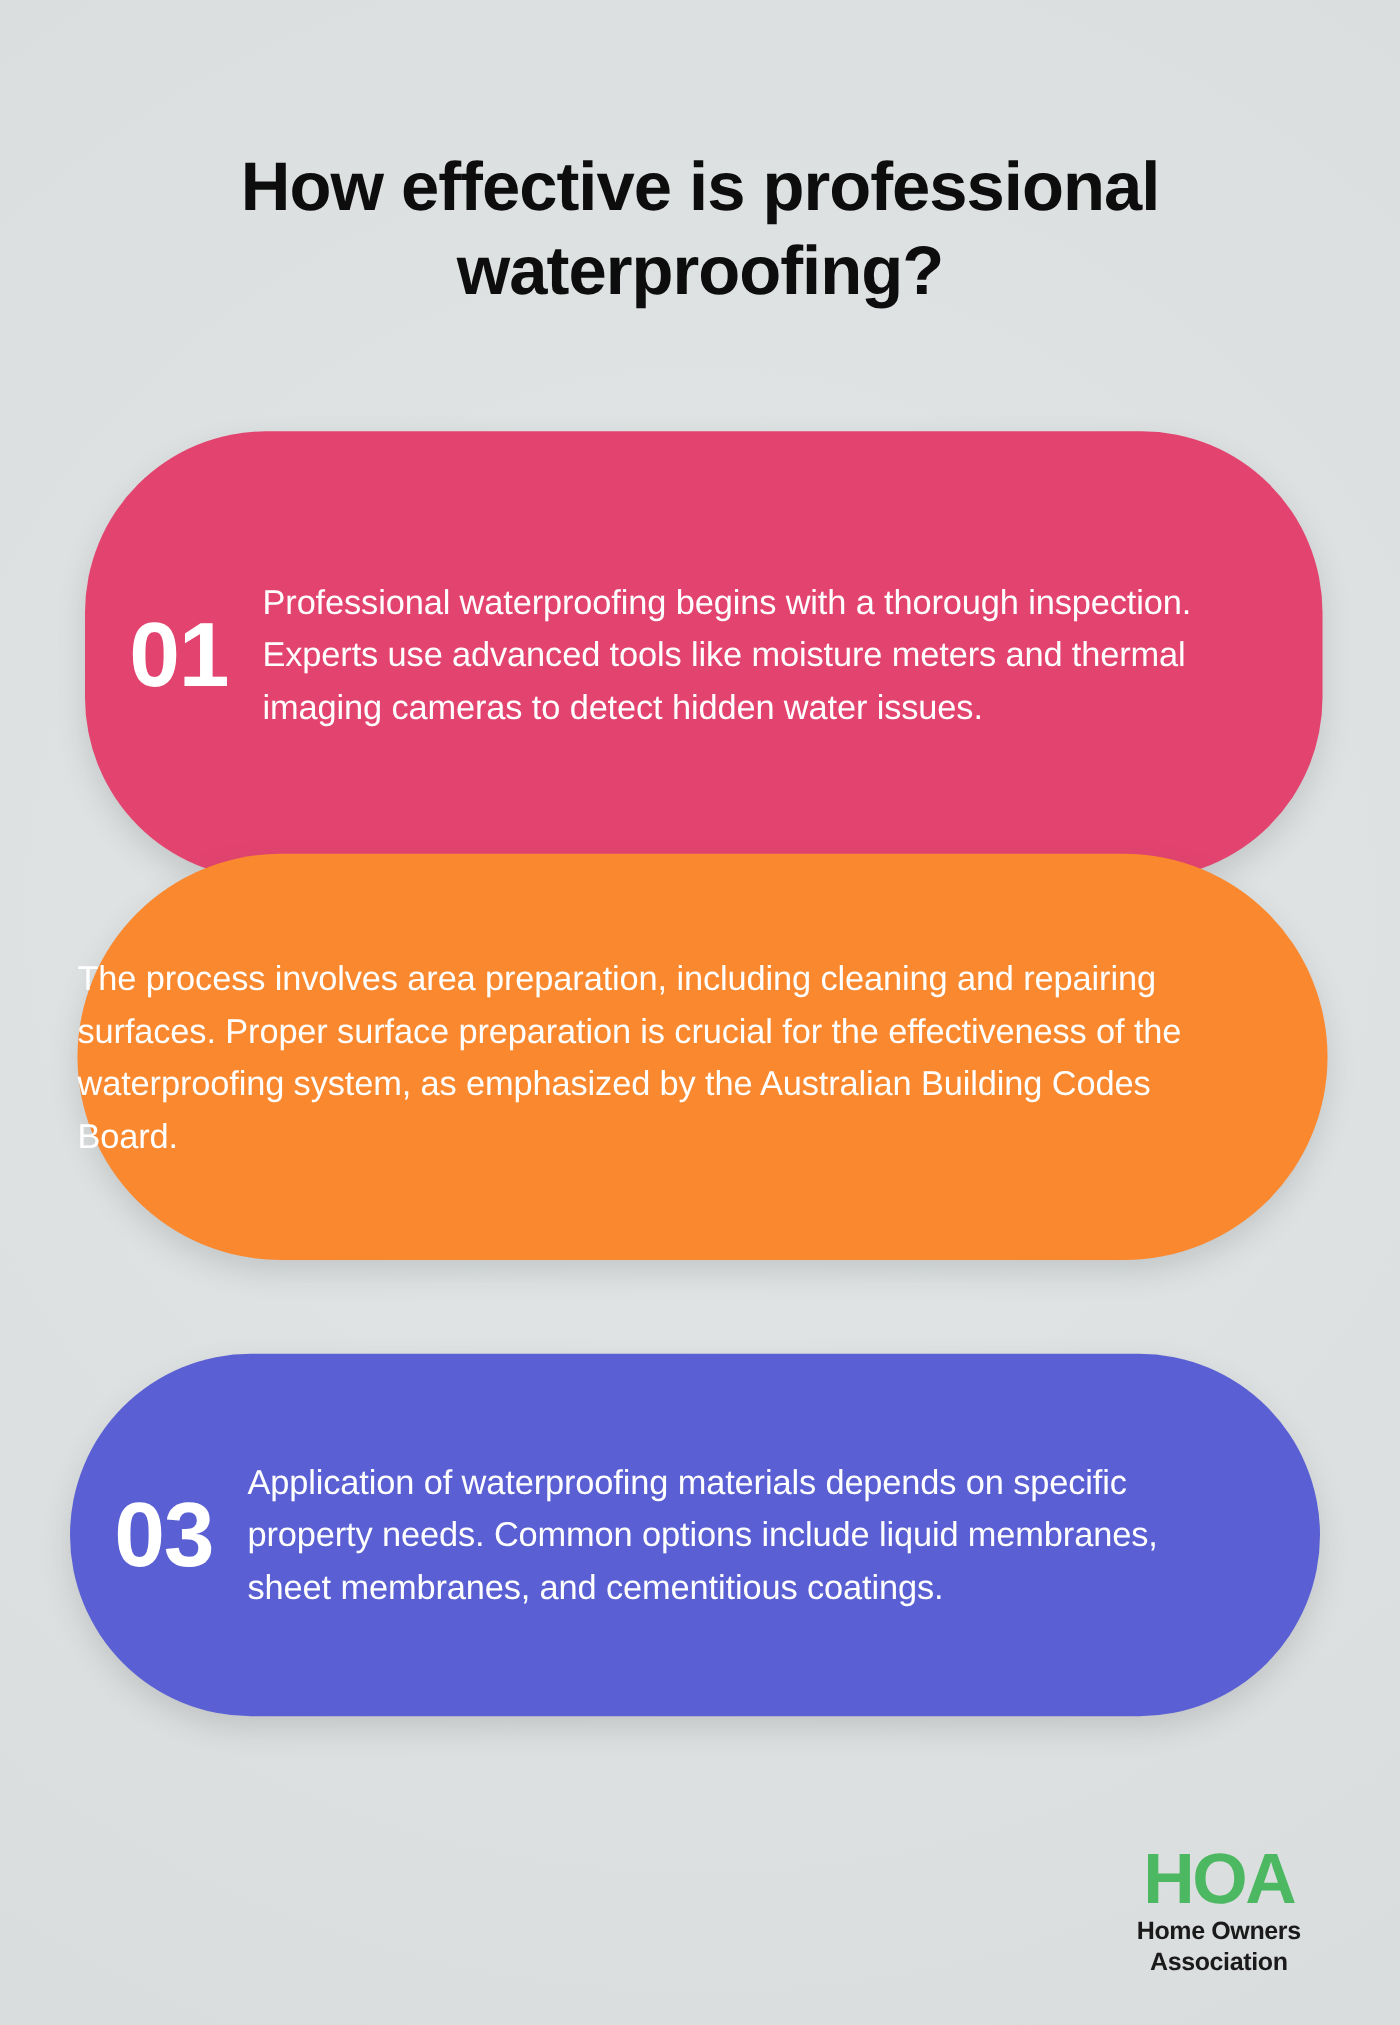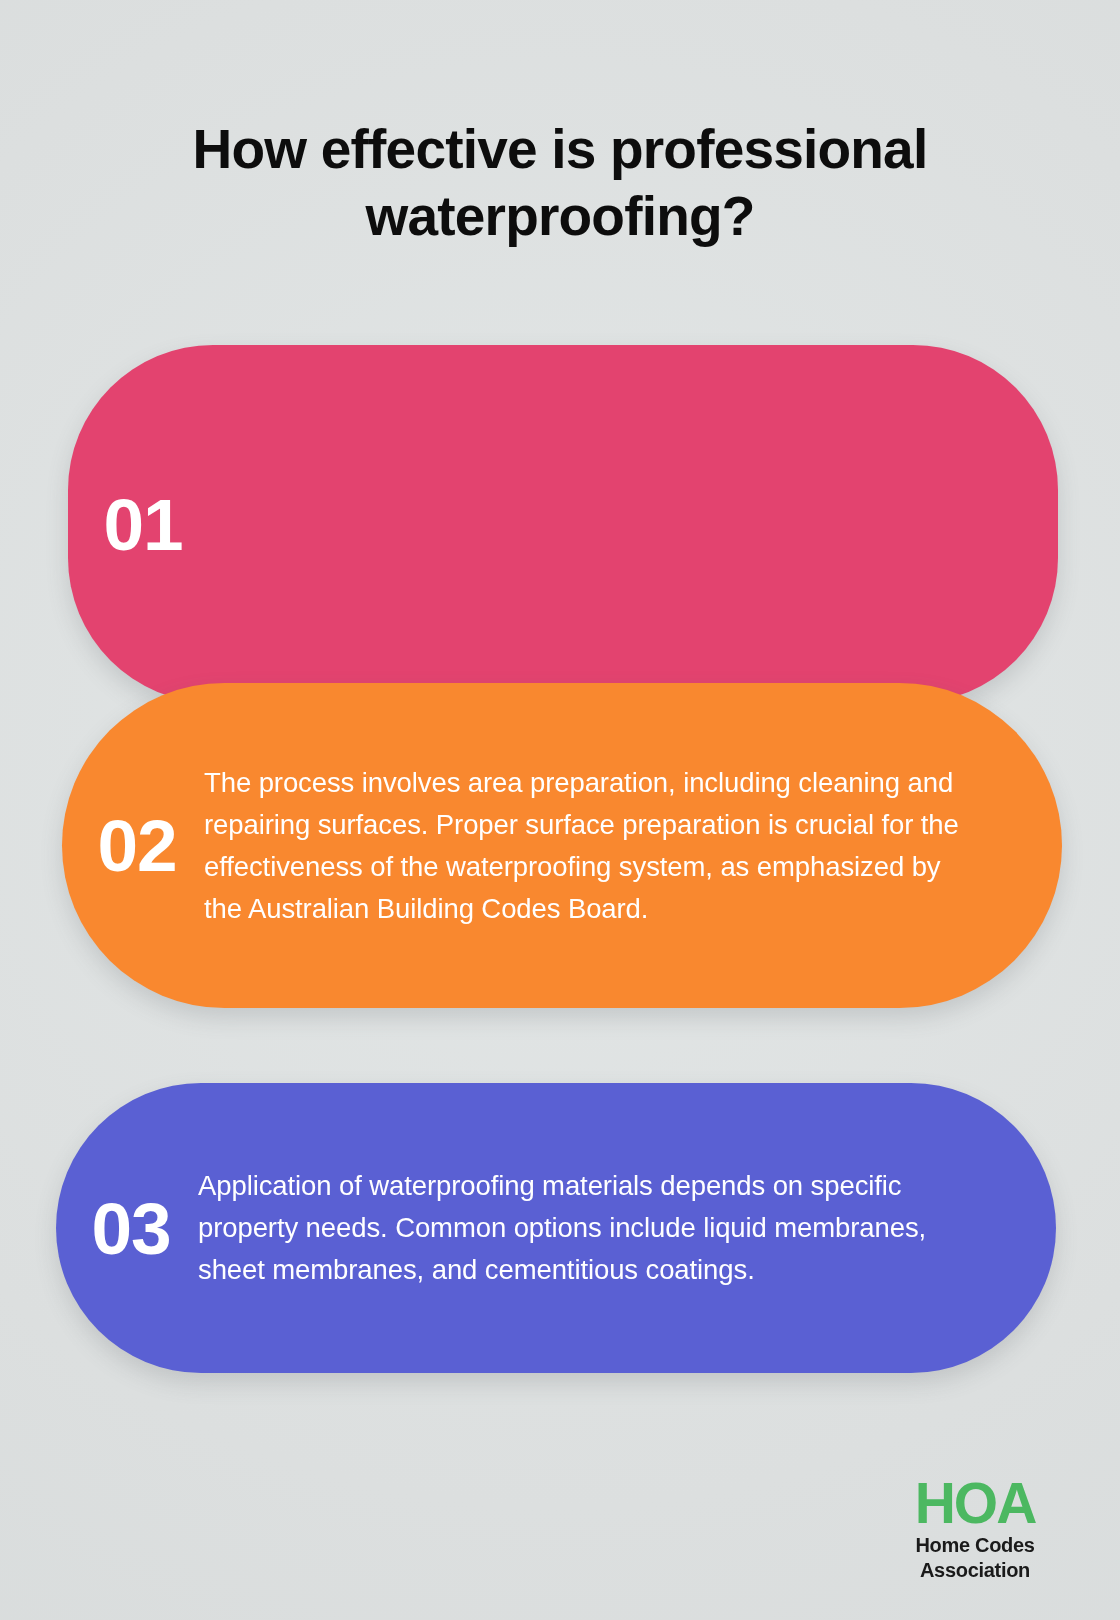--- a/index.html
+++ b/index.html
@@ -143,33 +143,33 @@
 
   <div class="title-wrap">
     <h1 class="title">How effective is professional
 waterproofing?</h1>
   </div>
 
   <div class="cards">
 
     <div class="card" id="card-1">
       <div class="card-num">01</div>
+      <div class="card-text">Professional waterproofing begins with a thorough inspection. Experts use advanced tools like moisture meters and thermal imaging cameras to detect hidden water issues.</div>
     </div>
 
     <div class="card" id="card-2">
-      <div class="card-num">02</div>
       <div class="card-text">The process involves area preparation, including cleaning and repairing surfaces. Proper surface preparation is crucial for the effectiveness of the waterproofing system, as emphasized by the Australian Building Codes Board.</div>
     </div>
 
     <div class="card" id="card-3">
       <div class="card-num">03</div>
       <div class="card-text">Application of waterproofing materials depends on specific property needs. Common options include liquid membranes, sheet membranes, and cementitious coatings.</div>
     </div>
 
   </div>
 
   <div class="logo">
     <div class="logo-mark">HOA</div>
-    <div class="logo-sub">Home Codes
+    <div class="logo-sub">Home Owners
 Association</div>
   </div>
 
 </div>
 
 </body></html>

